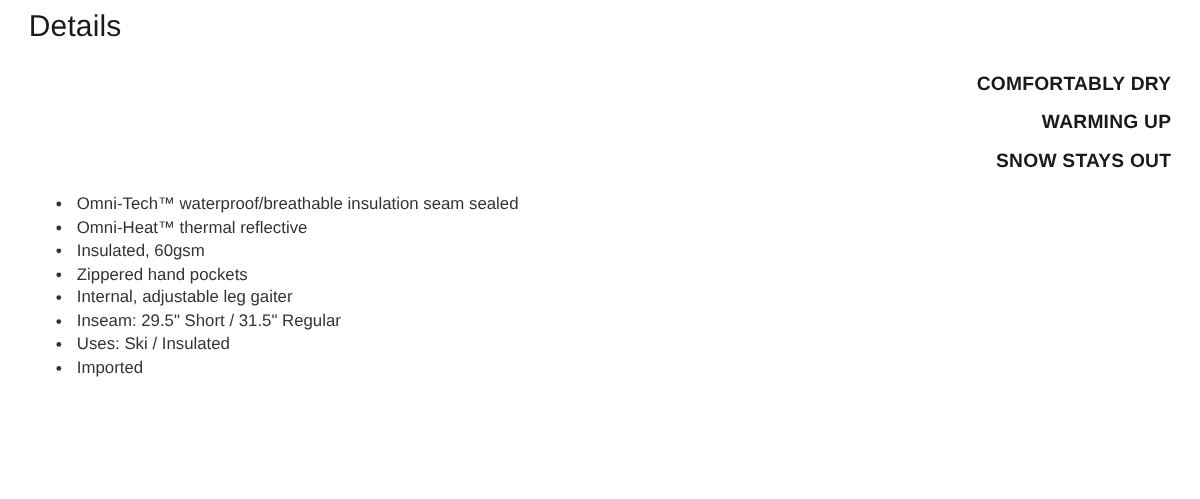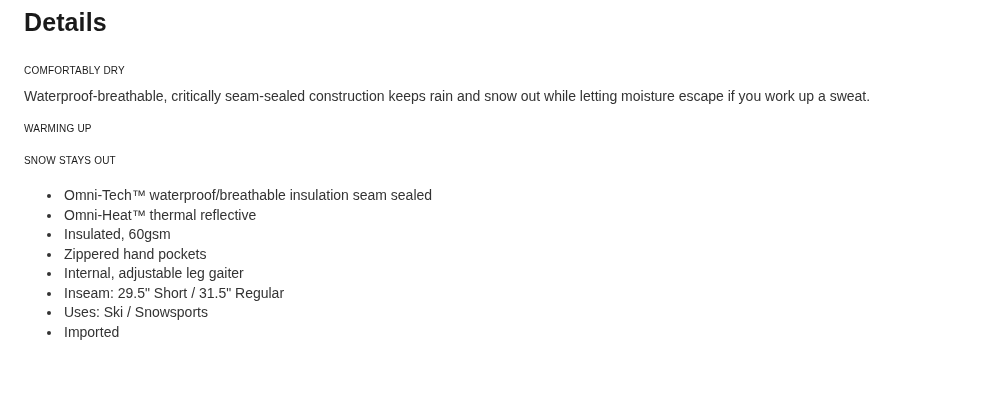--- a/index.html
+++ b/index.html
@@ -11,32 +11,33 @@
   body {
     width: 1000px;
     height: 416px;
     font-family: "Liberation Sans", "DejaVu Sans", sans-serif;
     padding: 6px 24px 0 24px;
     overflow: hidden;
   }
   .page-title {
     font-size: 25px;
     line-height: 32px;
-    font-weight: 700;
+    font-weight: 400;
     color: #1a1a1a;
     margin: 0 0 24px 0;
     letter-spacing: 0.1px;
   }
   .section-heading {
-    font-size: 10px;
+    font-size: 16px;
     line-height: 18px;
-    font-weight: 400;
+    font-weight: 700;
     color: #1a1a1a;
     margin: 14px 0 6px 0;
     letter-spacing: 0.2px;
+    text-align: right;
   }
   .section-body {
     font-size: 14px;
     line-height: 20px;
     color: #333333;
     margin: 6px 0 0 0;
   }
   .feature-list {
     margin: 16px 0 0 0;
     padding: 0 0 0 38px;
@@ -50,33 +51,32 @@
     padding-left: 2px;
   }
 </style>
 </head>
 <body>
 
 <h1 class="page-title">Details</h1>
 
 <section>
   <h3 class="section-heading">COMFORTABLY DRY</h3>
-  <p class="section-body">Waterproof-breathable, critically seam-sealed construction keeps rain and snow out while letting moisture escape if you work up a sweat.</p>
 </section>
 
 <section>
   <h3 class="section-heading">WARMING UP</h3>
 </section>
 
 <section>
   <h3 class="section-heading">SNOW STAYS OUT</h3>
 </section>
 
 <ul class="feature-list">
   <li>Omni-Tech™ waterproof/breathable insulation seam sealed</li>
   <li>Omni-Heat™ thermal reflective</li>
   <li>Insulated, 60gsm</li>
   <li>Zippered hand pockets</li>
   <li>Internal, adjustable leg gaiter</li>
   <li>Inseam: 29.5" Short / 31.5" Regular</li>
-  <li>Uses: Ski / Snowsports</li>
+  <li>Uses: Ski / Insulated</li>
   <li>Imported</li>
 </ul>
 
 </body></html>

